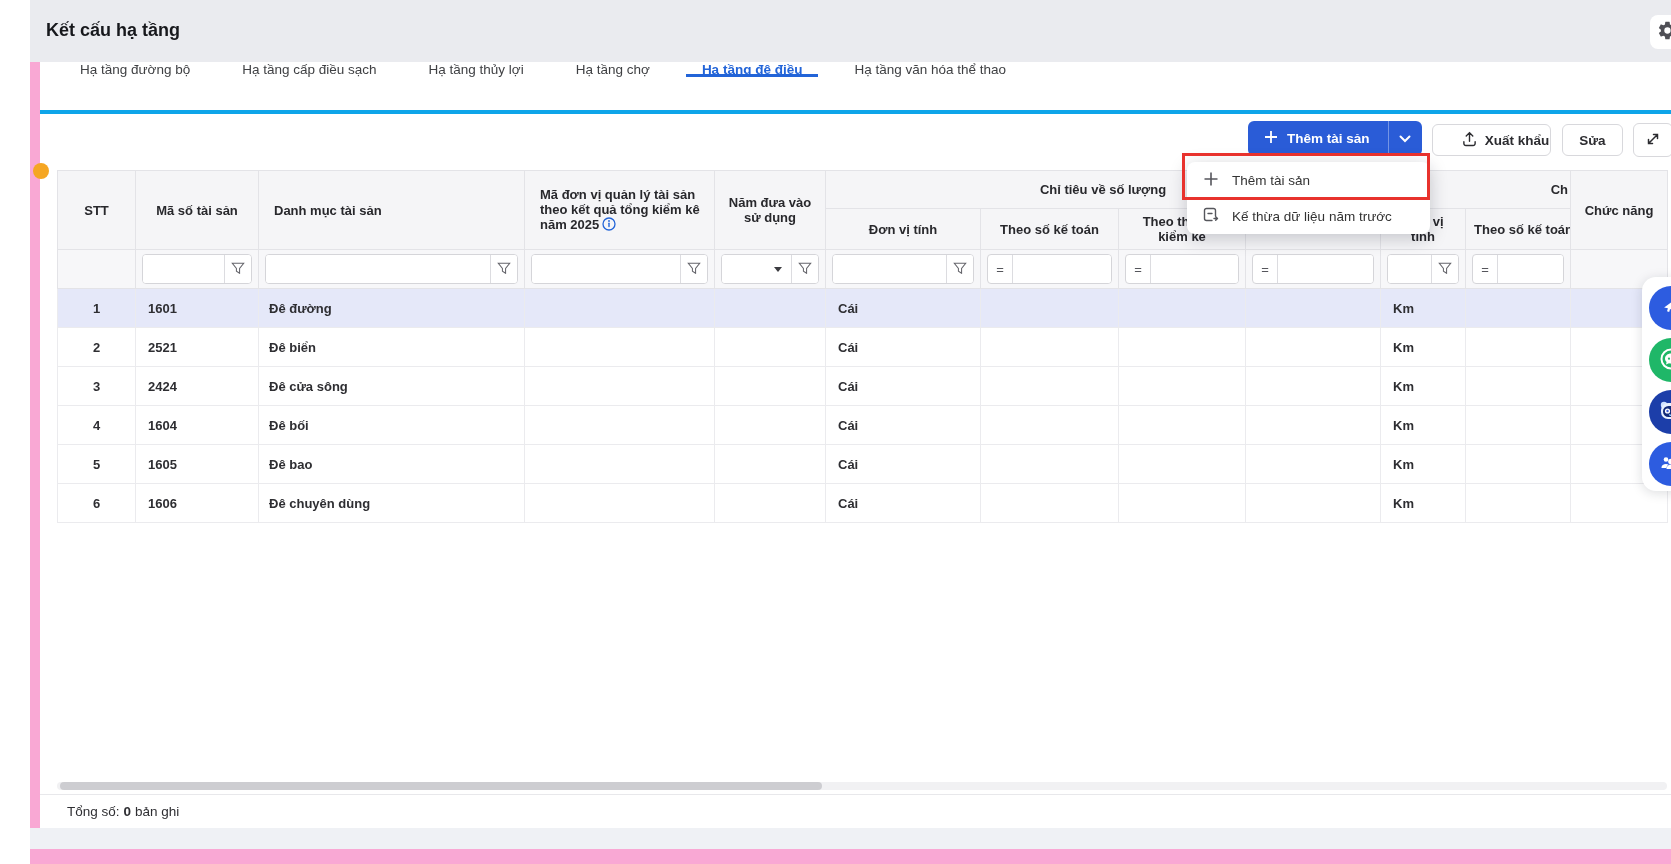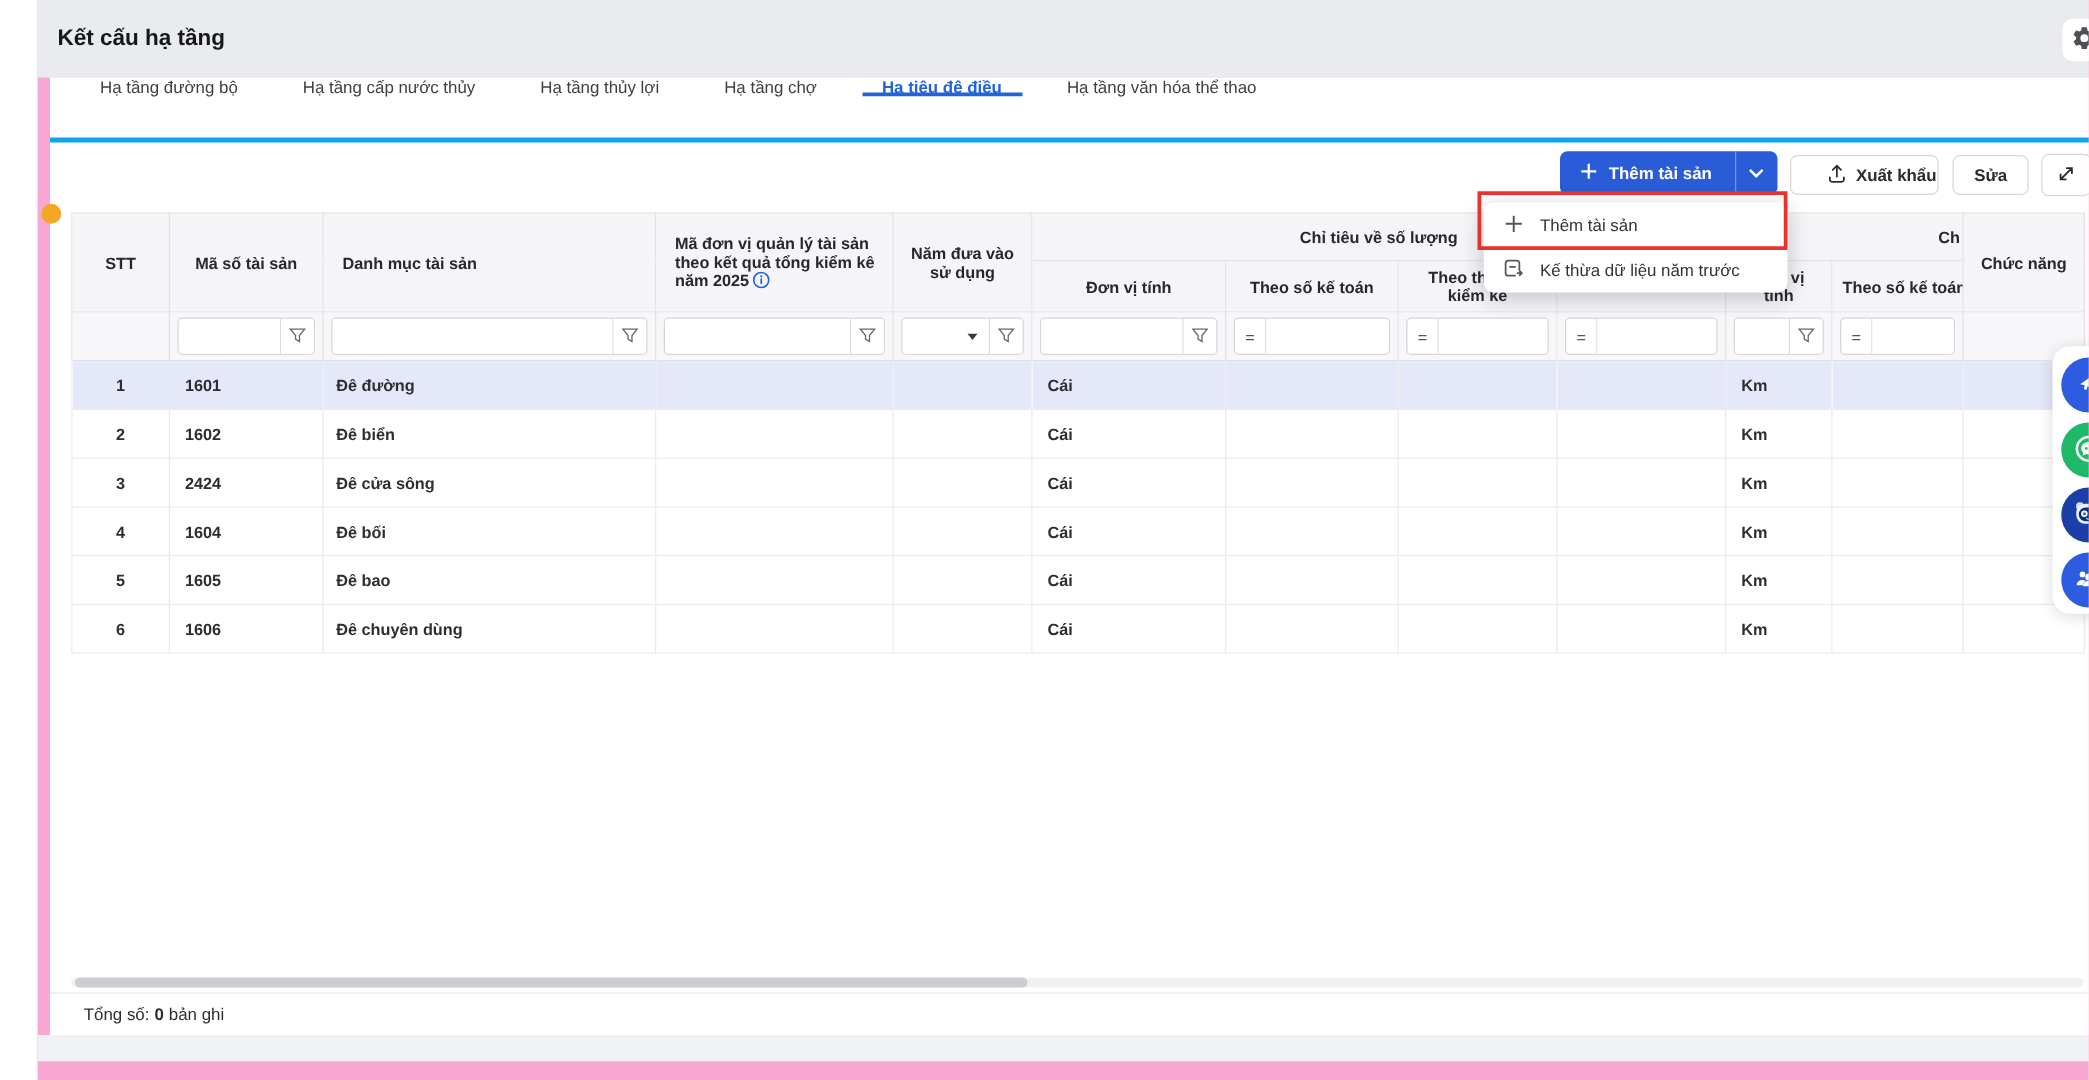--- a/index.html
+++ b/index.html
@@ -114,24 +114,24 @@
       <svg width="21" height="21" viewBox="0 0 24 24" fill="#4f4f55">
           <path d="M19.4 13c.04-.33.06-.66.06-1s-.02-.67-.06-1l2.1-1.64a.5.5 0 0 0 .12-.64l-2-3.46a.5.5 0 0 0-.61-.22l-2.48 1a7.6 7.6 0 0 0-1.73-1l-.37-2.62A.5.5 0 0 0 13.94 2h-4a.5.5 0 0 0-.49.42l-.37 2.62c-.62.26-1.2.6-1.73 1l-2.48-1a.5.5 0 0 0-.61.22l-2 3.46a.5.5 0 0 0 .12.64L4.48 11c-.04.33-.06.66-.06 1s.02.67.06 1l-2.1 1.64a.5.5 0 0 0-.12.64l2 3.46c.13.22.39.3.61.22l2.48-1c.53.4 1.11.74 1.73 1l.37 2.62c.04.24.25.42.49.42h4c.25 0 .45-.18.49-.42l.37-2.62a7.6 7.6 0 0 0 1.73-1l2.48 1c.22.08.48 0 .61-.22l2-3.46a.5.5 0 0 0-.12-.64L19.4 13zM11.94 15.6a3.6 3.6 0 1 1 0-7.2 3.6 3.6 0 0 1 0 7.2z"></path>
         </svg>
     </span>
   </button>
 
   <div class="card">
 
     <div class="tabs">
       <div class="tab">Hạ tầng đường bộ</div>
-      <div class="tab">Hạ tầng cấp nước thủy</div>
+      <div class="tab">Hạ tầng cấp điều sạch</div>
       <div class="tab">Hạ tầng thủy lợi</div>
       <div class="tab">Hạ tầng chợ</div>
-      <div class="tab active">Hạ tiêu đê điều</div>
+      <div class="tab active">Hạ tầng đê điều</div>
       <div class="tab">Hạ tầng văn hóa thể thao</div>
     </div>
 
     <div class="btn btn-split">
       <span class="main">
         <span>
           <svg width="14" height="14" viewBox="0 0 14 14">
               <path d="M7 1v12M1 7h12" stroke="#fff" stroke-width="1.8" fill="none"></path>
             </svg>
         </span>
@@ -320,21 +320,21 @@
             <td>Cái</td>
               <td></td>
               <td></td>
               <td></td>
             <td>Km</td>
               <td></td>
               <td></td>
           </tr>
           <tr>
             <td>2</td>
-              <td>1602</td>
+              <td>2521</td>
             <td class="cat">Đê biển</td>
               <td></td>
               <td></td>
             <td>Cái</td>
               <td></td>
               <td></td>
               <td></td>
             <td>Km</td>
               <td></td>
               <td></td>

